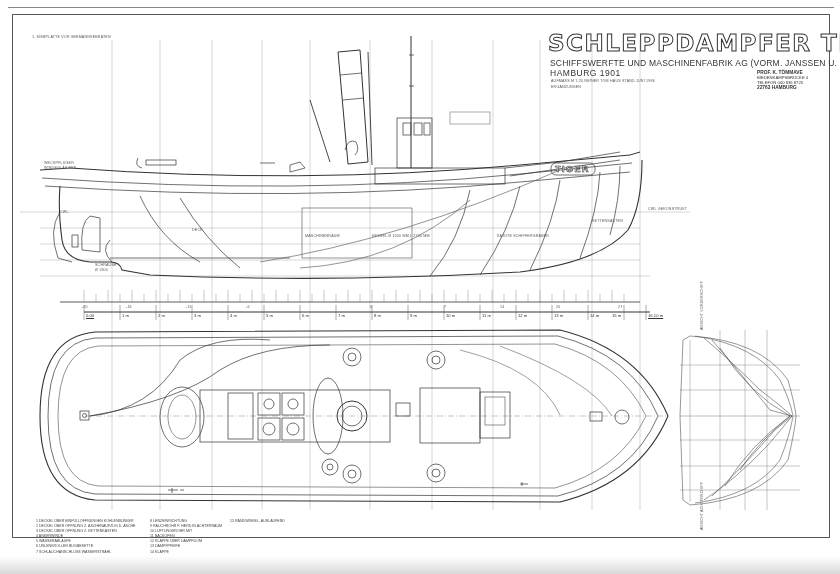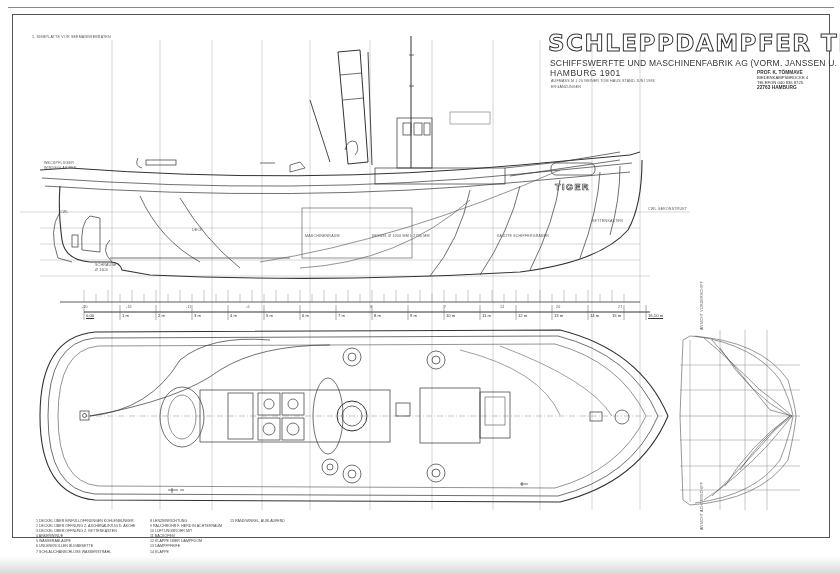--- a/index.html
+++ b/index.html
@@ -9,21 +9,21 @@
   .botshade{position:absolute;left:0;top:556px;width:840px;height:18px;background:linear-gradient(#fff,#d8d8d8);}
   .title-main{position:absolute;left:548px;top:30px;font-size:23px;letter-spacing:1.5px;color:#fff;-webkit-text-stroke:1px #333;font-family:"DejaVu Sans",sans-serif;font-weight:bold;white-space:nowrap;}
   .title-sub{position:absolute;left:550px;top:58px;font-size:8.5px;color:#333;white-space:nowrap;letter-spacing:0.2px;}
   .title-city{position:absolute;left:550px;top:68px;font-size:8.5px;color:#333;letter-spacing:0.5px;}
   .tiny{position:absolute;font-size:3.6px;color:#555;white-space:nowrap;letter-spacing:0.2px;}
   .author{position:absolute;left:757px;top:70px;font-size:4.2px;color:#333;line-height:5px;}
   .author .b{font-weight:bold;font-size:4.8px;}
   .scale-lbl{position:absolute;font-size:4.2px;color:#333;}
   svg{position:absolute;left:0;top:0;}
   .legend{position:absolute;top:519px;font-size:3.6px;color:#444;line-height:5.1px;white-space:nowrap;}
-  .hullname{position:absolute;left:555px;top:164px;font-size:9px;color:#fff;-webkit-text-stroke:0.6px #333;font-weight:bold;letter-spacing:1.5px;margin-top:18px;}
+  .hullname{position:absolute;left:555px;top:164px;font-size:9px;color:#fff;-webkit-text-stroke:0.6px #333;font-weight:bold;letter-spacing:1.5px;}
 </style>
 </head>
 <body>
 
 <div class="topline"></div>
 <div class="sheet"></div>
 <div class="botshade"></div>
 
 <div class="tiny" style="left:32px;top:35px;">1. SIEBPLATTE VOR SEEMANNSEBRATEN</div>
 <div class="title-main">SCHLEPPDAMPFER TIGER</div>

